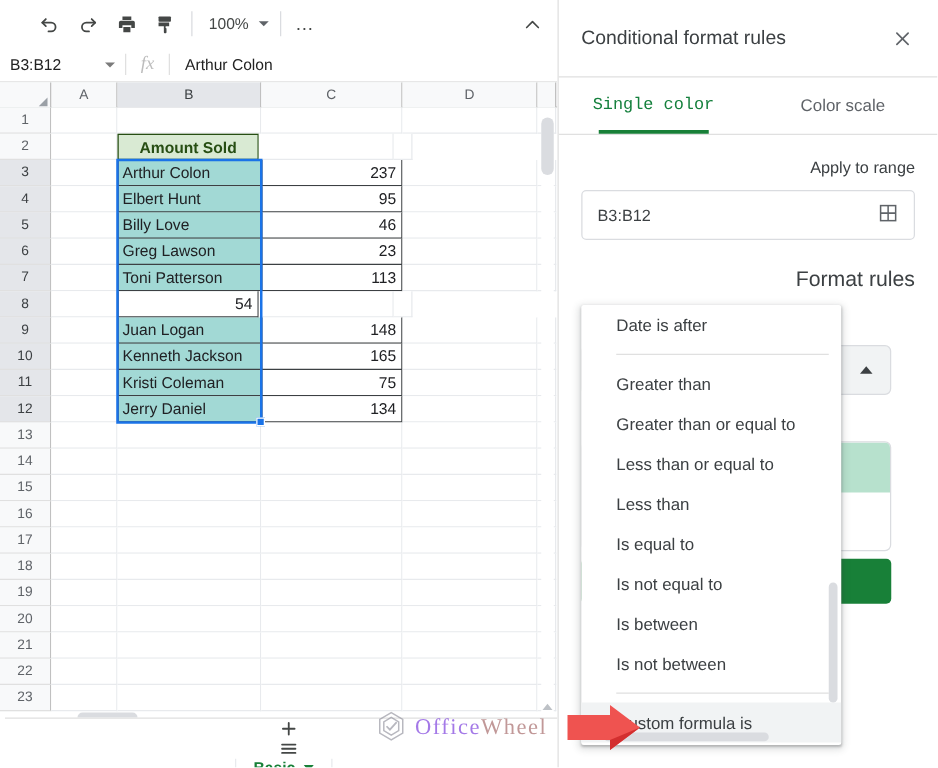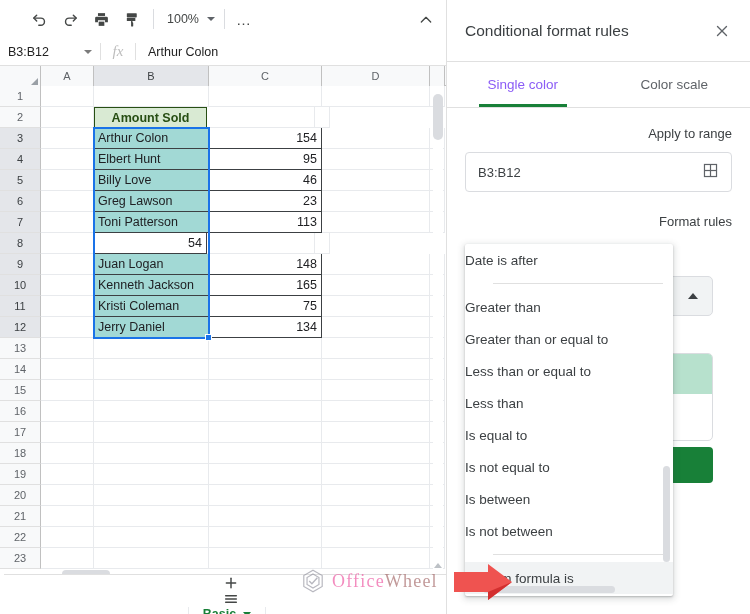--- a/index.html
+++ b/index.html
@@ -201,34 +201,34 @@
     display: flex; align-items: center; justify-content: center; color: #5f6368;
   }
   .panel-tabs {
     height: 46px; display: flex; align-items: stretch;
     border-bottom: 1px solid #e0e0e0;
   }
   .ptab {
     flex: 1; display: flex; align-items: center; justify-content: center;
     font-size: 13.5px; color: #5f6368; position: relative;
   }
-  .ptab.active { color: #8b5cf6; }
+  .ptab.active { color: #15803d; font-family: Liberation Mono, monospace; }
   .ptab.active::after {
     content: ""; position: absolute; bottom: 0; left: 50%;
     transform: translateX(-50%); width: 88px; height: 3px; background: #188038;
   }
   .panel-body { padding: 18px 18px 0 18px; text-align: right; }
   .field-label { font-size: 13px; color: #3c4043; margin-bottom: 11px; }
   .range-box {
     height: 40px; border: 1px solid #dadce0; border-radius: 4px;
     display: flex; align-items: center; padding: 0 12px;
     font-size: 13px; color: #3c4043; margin-bottom: 22px;
   }
   .range-icon { margin-left: auto; color: #5f6368; }
-  .rules-label { font-size: 13px; color: #3c4043; }
+  .rules-label { font-size: 17px; color: #3c4043; }
 
   
   .select-box {
     position: absolute; left: 18px; top: 276px; width: 248px; height: 40px;
     background: #f1f3f4; border: 1px solid #dadce0; border-radius: 5px;
     display: flex; align-items: center; justify-content: flex-end; padding-right: 14px;
   }
   .sel-caret-up {
     width: 0; height: 0;
     border-left: 5px solid transparent; border-right: 5px solid transparent;
@@ -248,21 +248,21 @@
 
   
   .dropdown {
     position: absolute; left: 18px; top: 244px; width: 208px; height: 352px;
     background: #fff; border-radius: 2px;
     box-shadow: 0 2px 6px 2px rgba(60,64,67,.15), 0 1px 2px rgba(60,64,67,.3);
     z-index: 40; overflow: hidden;
   }
   .dd-item {
     height: 32px; display: flex; align-items: center;
-    font-size: 13.5px; color: #3c4043; white-space: nowrap;
+    padding-left: 28px; font-size: 13.5px; color: #3c4043; white-space: nowrap;
   }
   .dd-item.hover { background: #f1f3f4; }
   .dd-sep { height: 1px; background: #e0e0e0; margin: 7px 10px 7px 28px; }
   .dd-vthumb {
     position: absolute; right: 3px; top: 222px; width: 7px; height: 96px;
     background: #dadce0; border-radius: 5px;
   }
   .dd-hthumb {
     position: absolute; left: 18px; bottom: 3px; width: 132px; height: 7px;
     background: #dadce0; border-radius: 5px;
@@ -271,21 +271,21 @@
   
   .watermark {
     position: absolute; left: 300px; top: 568px; z-index: 60;
     display: flex; align-items: center; gap: 6px;
     opacity: .62; pointer-events: none;
   }
   .wm-text {
     font-family: "Liberation Serif", serif; font-size: 18px;
     letter-spacing: 1.2px; color: #9c5a5a;
   }
-  .wm-text .wm-dark { color: #ec4899; }
+  .wm-text .wm-dark { color: #6d28d9; }
   .arrow-annot {
     position: absolute; left: 452px; top: 562px; z-index: 70; pointer-events: none;
   }
 </style>
 </head>
 <body>
 
 <div id="app">
 
   <div id="sheets">
@@ -366,21 +366,21 @@
             <div class="rowhead">2</div>
             <div class="cell ca"></div>
             <div class="cell cc hdr-cell">Amount Sold</div>
             <div class="cell cd"></div>
             <div class="cell ce"></div>
           </div>
           <div class="grid-row">
             <div class="rowhead sel">3</div>
             <div class="cell ca"></div>
             <div class="cell cb name-cell">Arthur Colon</div>
-            <div class="cell cc num-cell">154</div>
+            <div class="cell cc num-cell">237</div>
             <div class="cell cd"></div>
             <div class="cell ce"></div>
           </div>
           <div class="grid-row">
             <div class="rowhead sel">4</div>
             <div class="cell ca"></div>
             <div class="cell cb name-cell">Elbert Hunt</div>
             <div class="cell cc num-cell">95</div>
             <div class="cell cd"></div>
             <div class="cell ce"></div>

